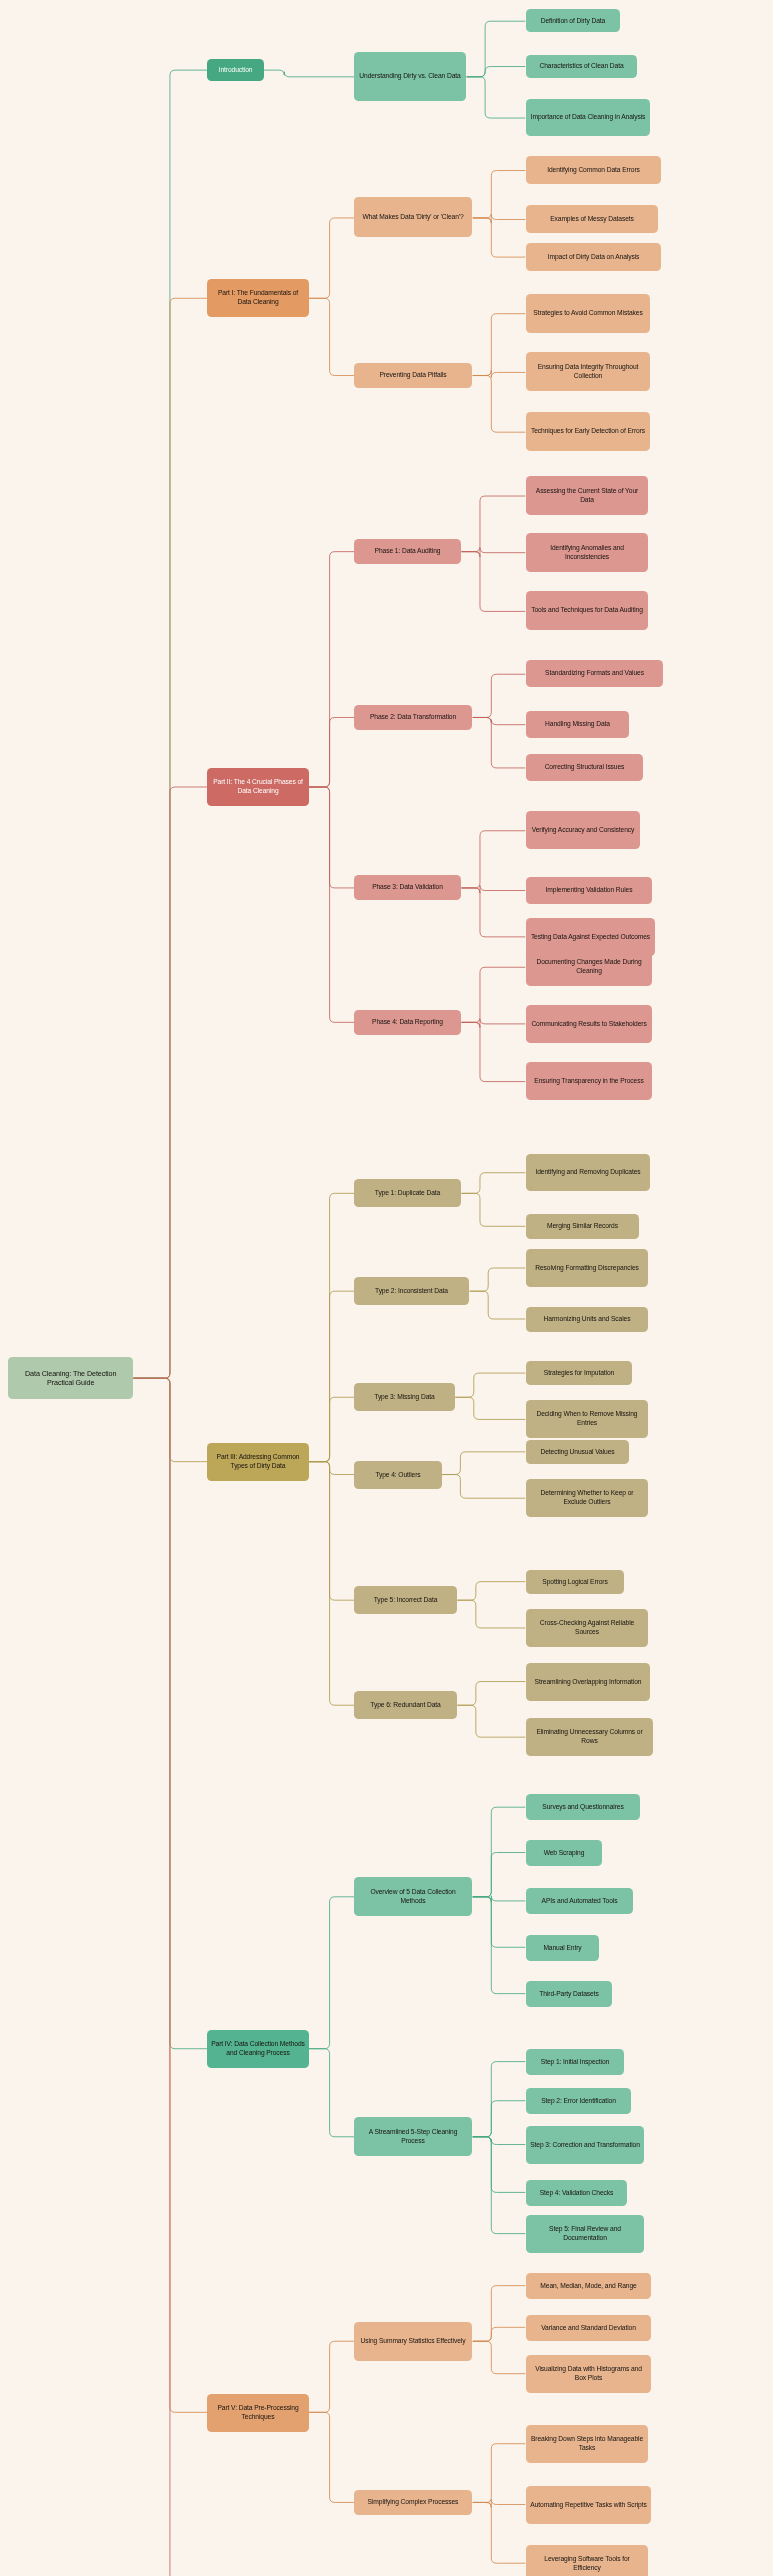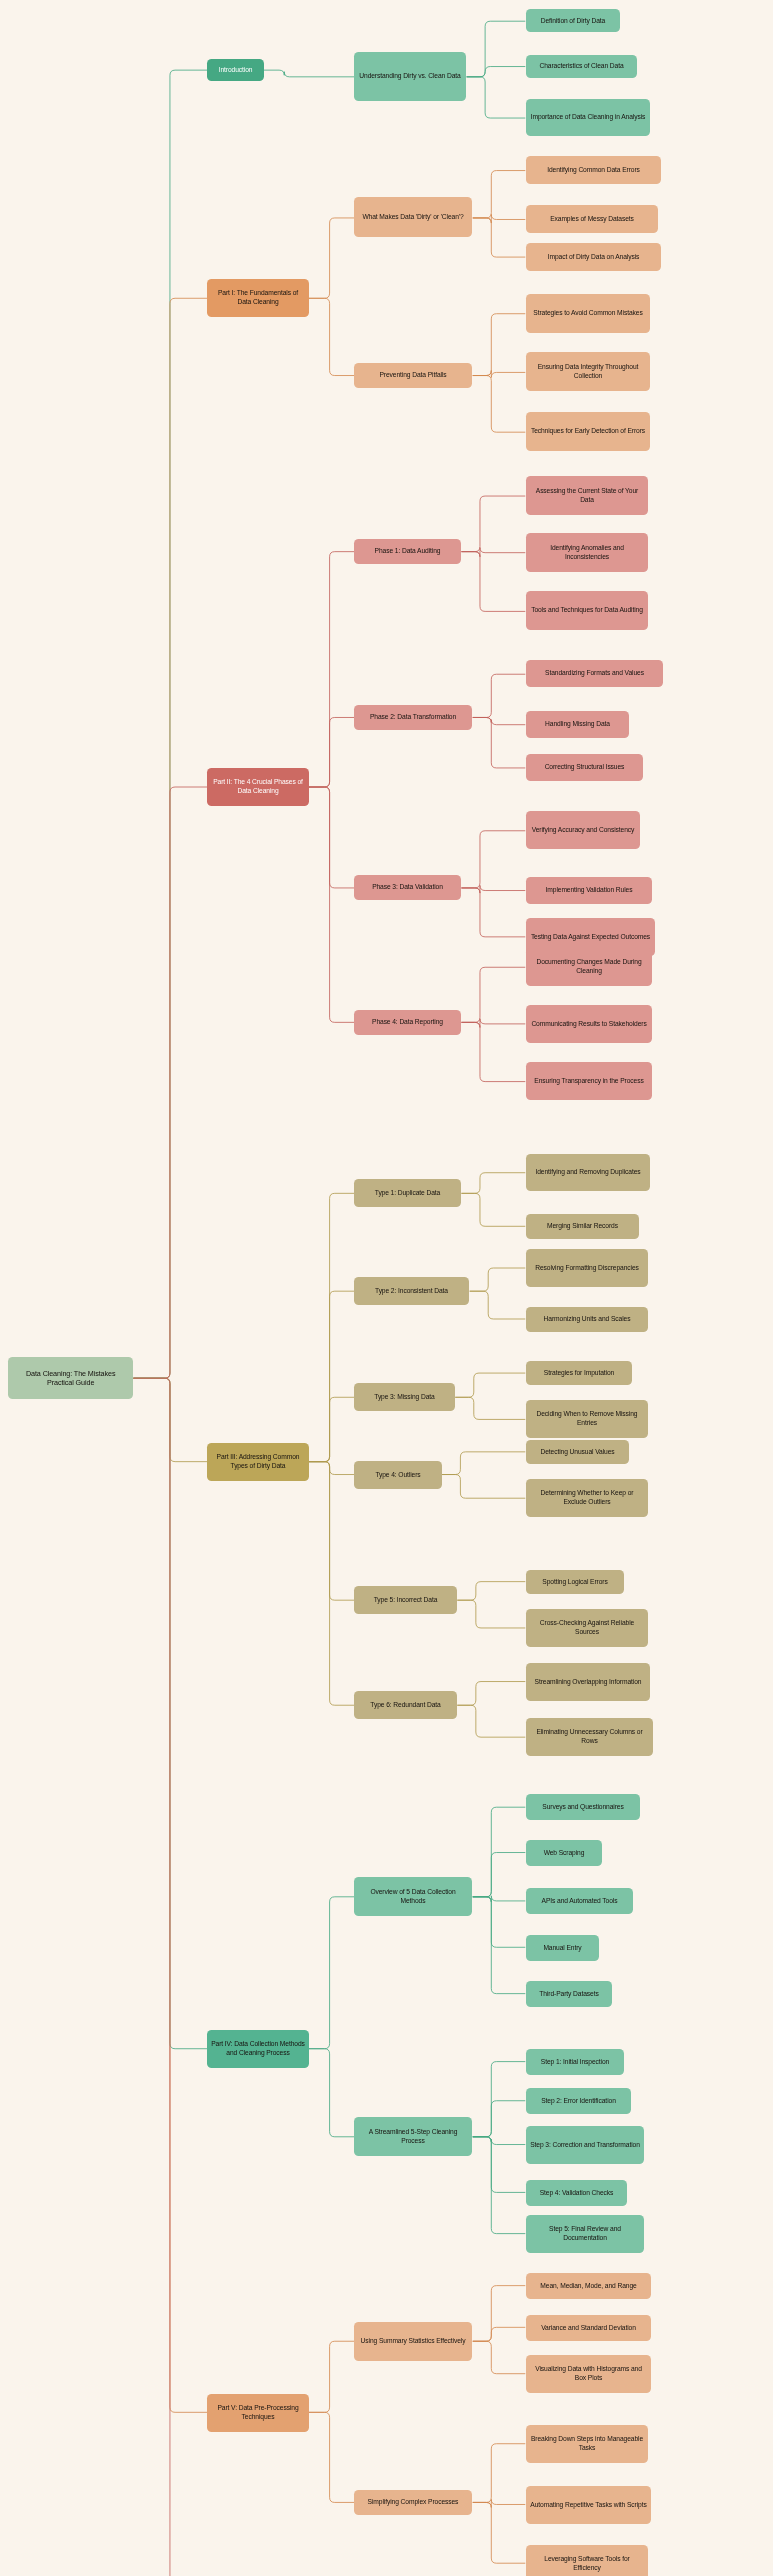--- a/index.html
+++ b/index.html
@@ -133,21 +133,21 @@
       <path d="M918,4858 L944,4858 Q954,4858 954,4848 L954,4754 Q954,4744 964,4744 L1020,4744" fill="none" stroke="#d3894f" stroke-width="1.6"></path>
       <path d="M918,4858 L944,4858 Q954,4858 954,4868 L954,4852 Q954,4862 964,4862 L1020,4862" fill="none" stroke="#d3894f" stroke-width="1.6"></path>
       <path d="M918,4858 L944,4858 Q954,4858 954,4868 L954,4966 Q954,4976 964,4976 L1020,4976" fill="none" stroke="#d3894f" stroke-width="1.6"></path>
       <path d="M259,2675 L320,2675 Q330,2675 330,2685 L330,5190 Q330,5200 340,5200 L402,5200" fill="none" stroke="#c2625c" stroke-width="1.6"></path>
       <path d="M510,5200 L688,5200" fill="none" stroke="#c2625c" stroke-width="1.6"></path>
       <path d="M918,5200 L944,5200 Q954,5200 954,5190 L954,5105 Q954,5095 964,5095 L1020,5095" fill="none" stroke="#c2625c" stroke-width="1.6"></path>
       <path d="M918,5200 L1020,5200" fill="none" stroke="#c2625c" stroke-width="1.6"></path>
       <path d="M918,5200 L944,5200 Q954,5200 954,5210 L954,5297 Q954,5307 964,5307 L1020,5307" fill="none" stroke="#c2625c" stroke-width="1.6"></path>
     </svg>
   <div id="nodes">
-      <div class="node n-root" style="left: 8.2px; top: 1357px; width: 125px; height: 42px;">Data Cleaning: The Mistakes Practical Guide</div>
+      <div class="node n-root" style="left: 8.2px; top: 1357px; width: 125px; height: 42px;">Data Cleaning: The Detection Practical Guide</div>
       <div class="node n-l1-green" style="left: 207px; top: 59px; width: 57px; height: 21.6px;">Introduction</div>
       <div class="node n-l2-green" style="left: 354px; top: 52px; width: 112px; height: 49px;">Understanding Dirty vs. Clean Data</div>
       <div class="node n-l3-green" style="left: 526px; top: 9.3px; width: 94px; height: 23px;">Definition of Dirty Data</div>
       <div class="node n-l3-green" style="left: 526px; top: 55px; width: 111px; height: 23px;">Characteristics of Clean Data</div>
       <div class="node n-l3-green" style="left: 526px; top: 99px; width: 124px; height: 37px;">Importance of Data Cleaning in Analysis</div>
       <div class="node n-l1-orange" style="left: 207px; top: 279px; width: 102px; height: 38px;">Part I: The Fundamentals of Data Cleaning</div>
       <div class="node n-l2-orange" style="left: 354px; top: 197px; width: 118px; height: 40px;">What Makes Data 'Dirty' or 'Clean'?</div>
       <div class="node n-l3-orange" style="left: 526px; top: 156px; width: 135px; height: 28px;">Identifying Common Data Errors</div>
       <div class="node n-l3-orange" style="left: 526px; top: 205px; width: 132px; height: 28px;">Examples of Messy Datasets</div>
       <div class="node n-l3-orange" style="left: 526px; top: 243px; width: 135px; height: 28px;">Impact of Dirty Data on Analysis</div>

